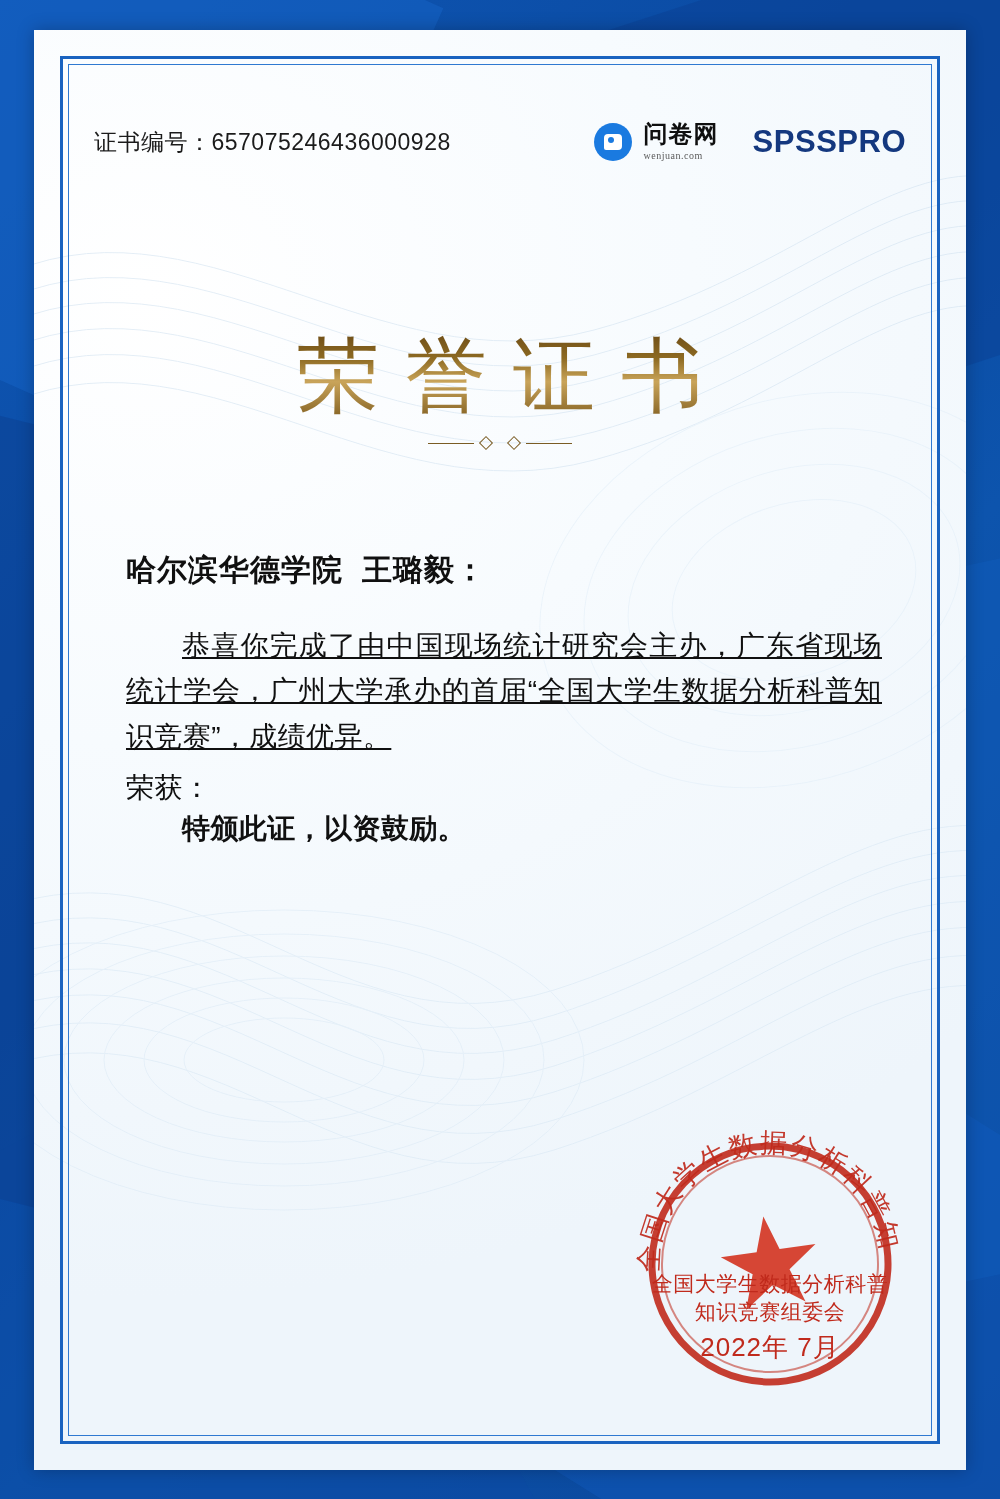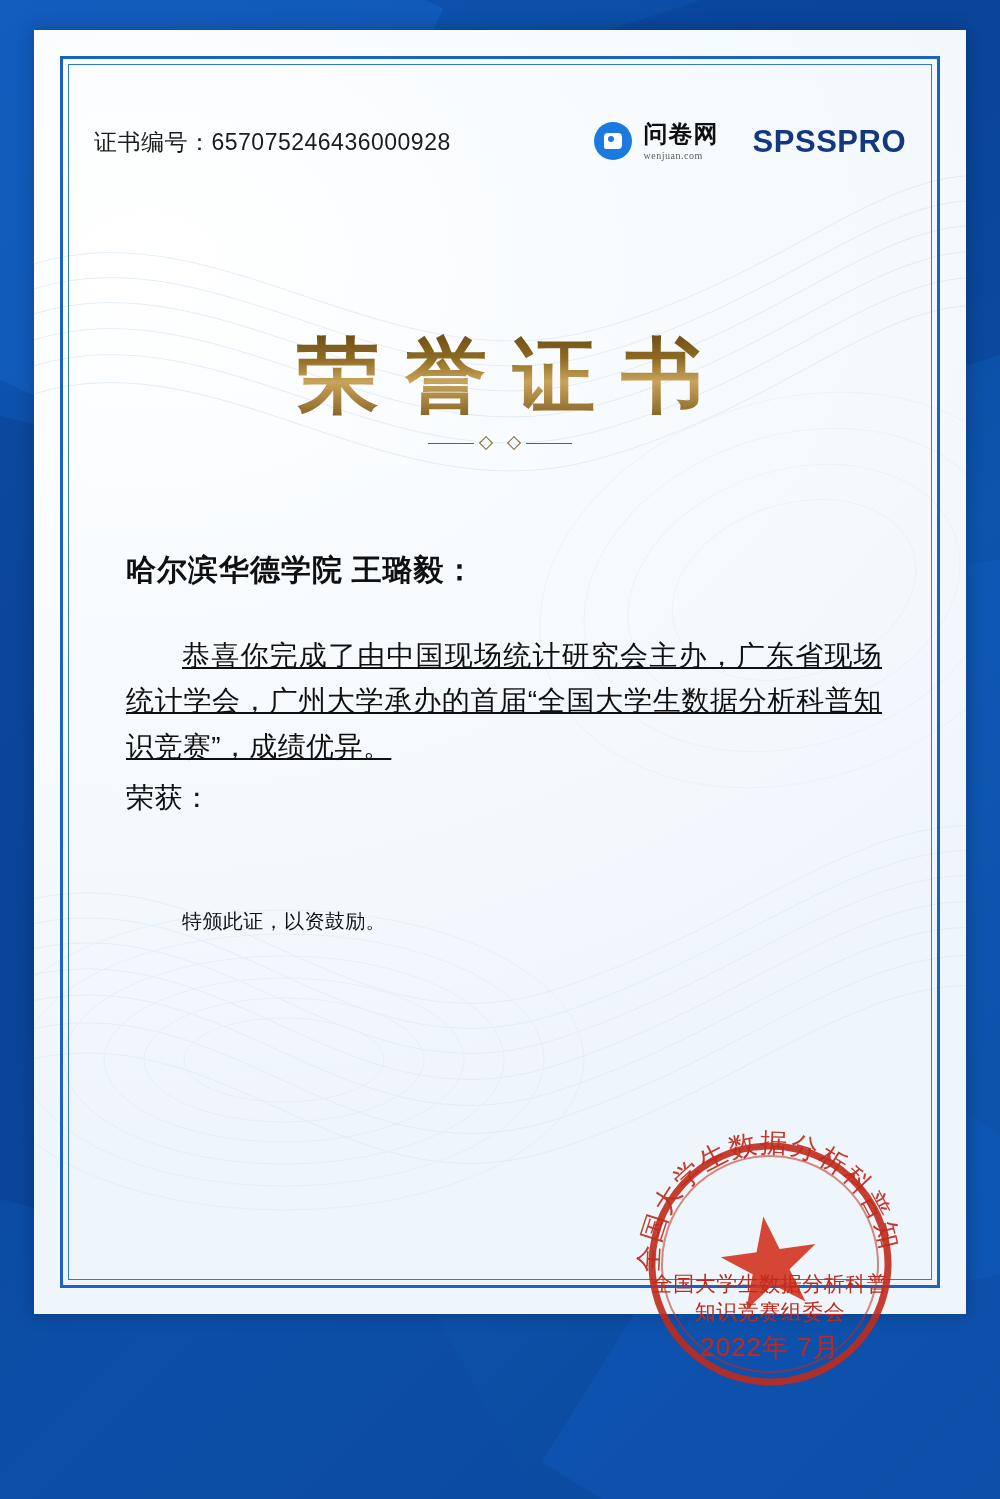--- a/index.html
+++ b/index.html
@@ -39,21 +39,21 @@
         background:#0a3f8f; transform:rotate(14deg); opacity:.45; }
   .p6 { top:560px; right:-260px; width:460px; height:700px;
         background:#125fbe; transform:rotate(-12deg); opacity:.4; }
 
   
   #paper {
     position: absolute;
     left: 34px;
     top: 30px;
     width: 932px;
-    height: 1284px;
+    height: 1440px;
     background: #ffffff;
     box-shadow: 0 0 16px rgba(0,0,0,.25);
   }
 
   
   #paper-inner {
     position: absolute;
     inset: 0;
     background:
       radial-gradient(130% 70% at 12% 18%, #ffffff 0%, #f7fbfe 45%, #eef5fb 100%);
@@ -107,21 +107,21 @@
     letter-spacing: .5px;
     white-space: nowrap;
   }
   #brands {
     display: flex;
     align-items: center;
     gap: 34px;
   }
   .brand-wj {
     display: flex;
-    align-items: flex-start;
+    align-items: center;
     gap: 12px;
   }
   .wj-mark {
     width: 38px; height: 38px;
     border-radius: 50%;
     background: #1a7ae0;
     position: relative;
     flex: none;
   }
   .wj-mark::after {
@@ -167,21 +167,21 @@
   
   #title-block {
     position: absolute;
     left: 0; right: 0;
     top: 300px;
     text-align: center;
   }
   #title-cn {
     font-family: "Liberation Serif", "DejaVu Serif", serif;
     font-size: 82px;
-    font-weight: bold;
+    font-weight: normal;
     letter-spacing: 26px;
     text-indent: 26px;
     background: linear-gradient(180deg, #6b4a16 0%, #8d6a22 30%, #c9a45a 55%, #7a581b 100%);
     -webkit-background-clip: text;
     background-clip: text;
     color: #7c5a1d;
     -webkit-text-fill-color: transparent;
     line-height: 1.15;
   }
   #title-sub-row {
@@ -216,25 +216,25 @@
 
   
   #body-block {
     position: absolute;
     left: 92px;
     right: 84px;
     top: 520px;
     color: #101010;
   }
   #recipient {
-    font-family: Liberation Serif, serif;
+    font-family: Liberation Mono, monospace;
     font-size: 30px;
     font-weight: bold;
     letter-spacing: 1px;
-    margin-bottom: 42px;
+    margin-bottom: 32px;
   }
   #para {
     font-family: "Liberation Sans", sans-serif;
     font-size: 28px;
     line-height: 1.62;
     text-indent: 56px;
     letter-spacing: .4px;
     text-align: justify;
     text-decoration: underline;
   }
@@ -250,25 +250,25 @@
     text-align: center;
     font-family: "Liberation Serif", "DejaVu Serif", serif;
     font-size: 72px;
     font-weight: bold;
     letter-spacing: 10px;
     text-indent: 10px;
     color: #9e2418;
     text-shadow: 1px 1px 0 rgba(120,22,12,.35);
   }
   #closing {
-    margin-top: 88px;
-    font-family: "Liberation Sans", sans-serif;
-    font-size: 20px;
+    font-family: "Liberation Sans", sans-serif;
+    font-size: 28px;
     text-indent: 56px;
     letter-spacing: .4px;
+    font-weight: bold;
   }
 
   
   #seal {
     position: absolute;
     left: 592px;
     top: 1090px;
     width: 288px;
     height: 288px;
     pointer-events: none;

